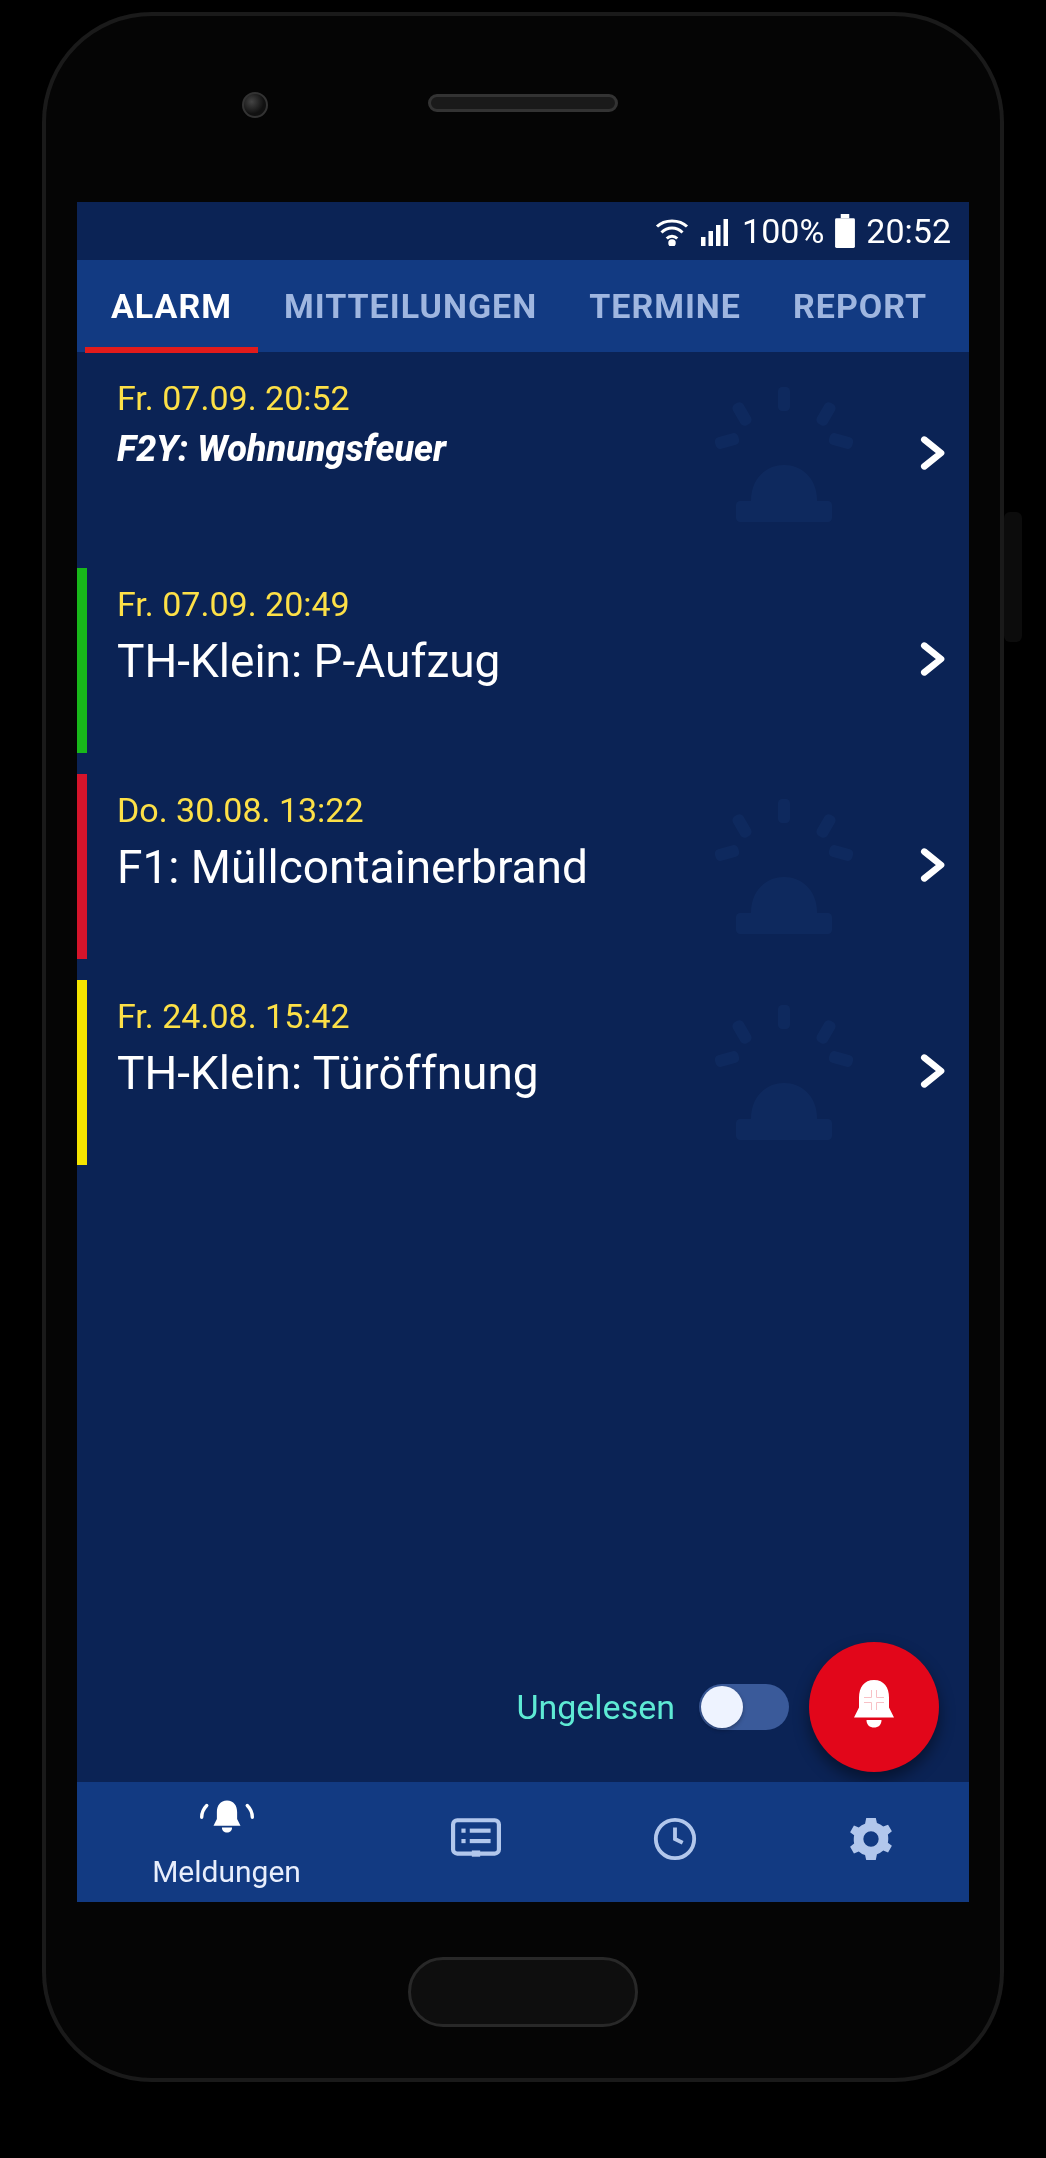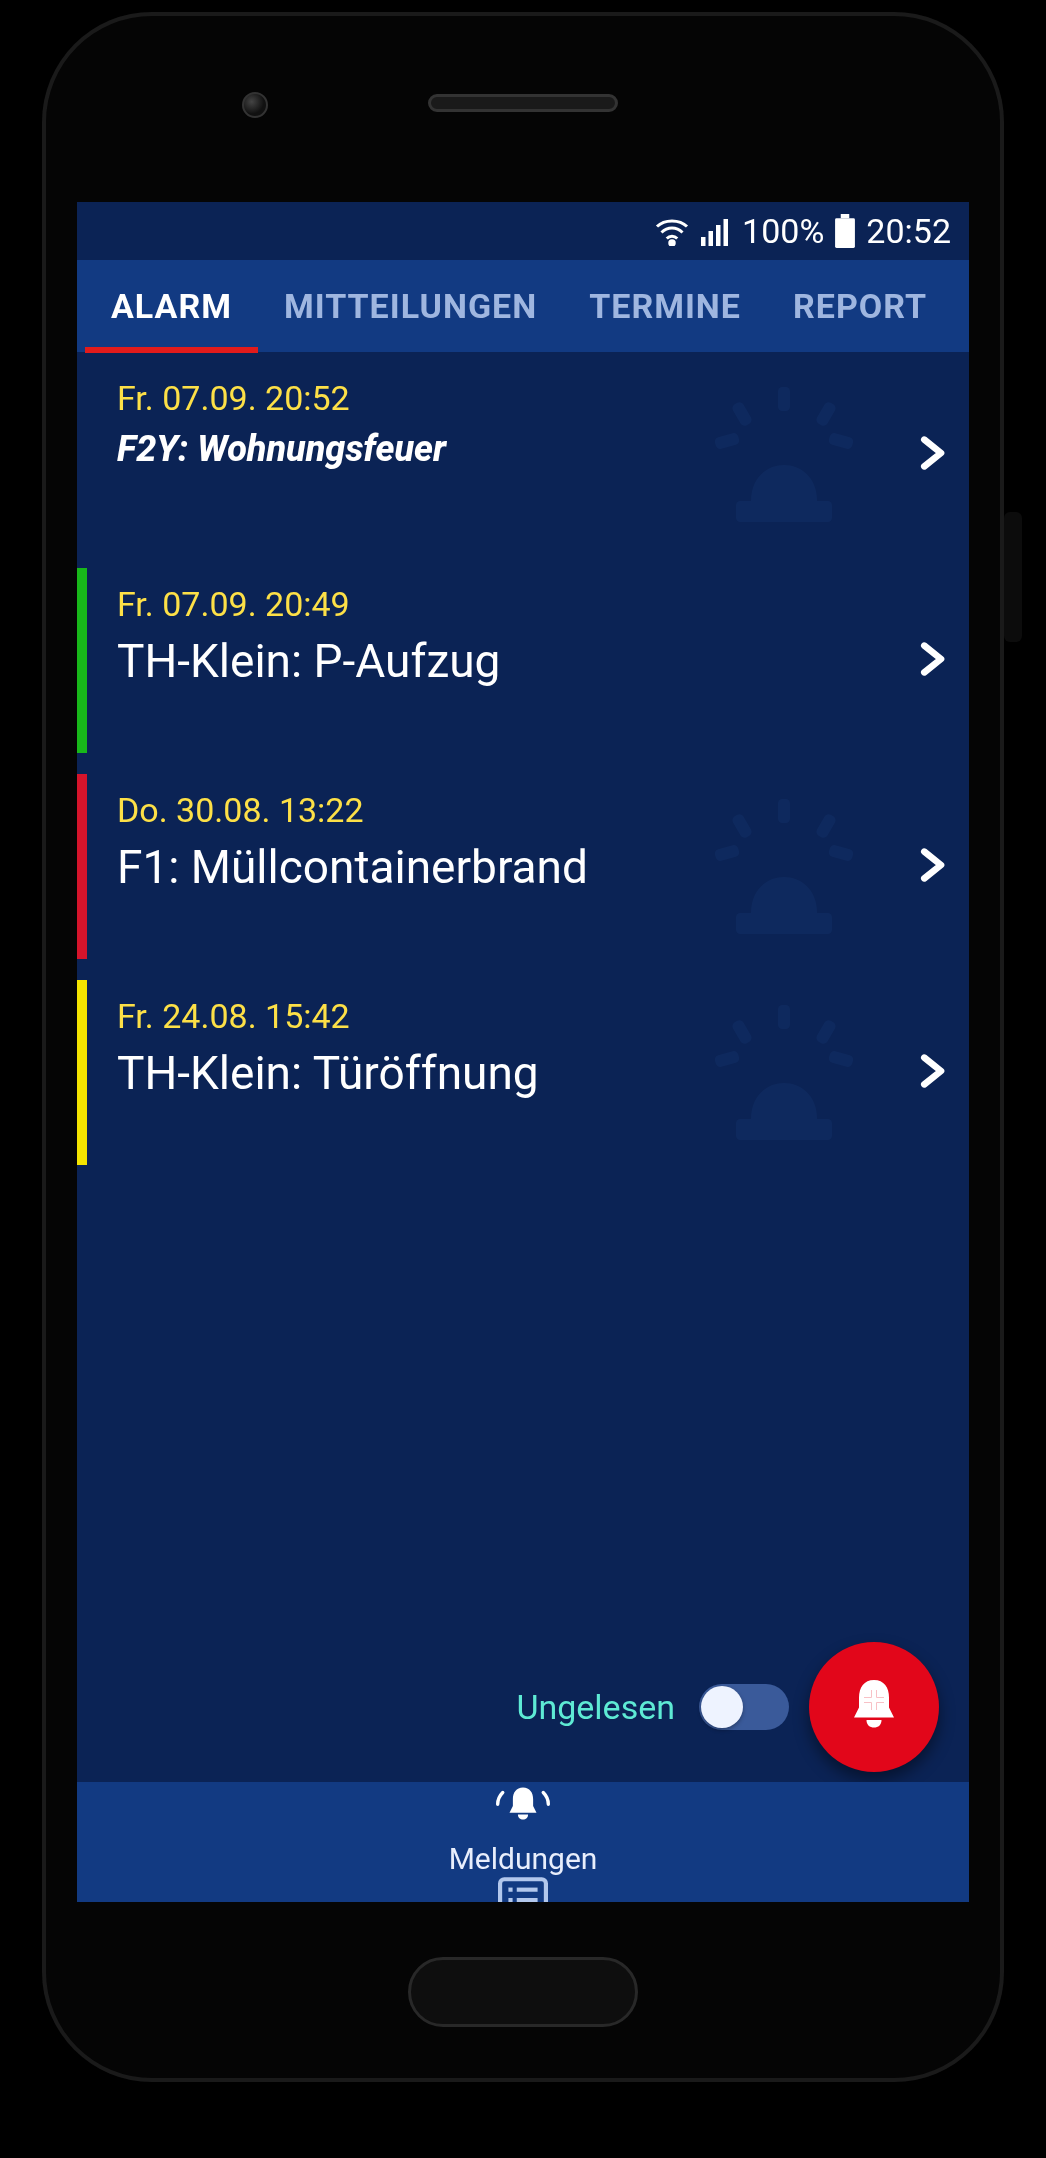--- a/index.html
+++ b/index.html
@@ -139,21 +139,20 @@
     box-shadow: 0 8px 16px rgba(0,0,0,.45);
   }
 
   
   .bottomnav {
     position: absolute; left: 0; right: 0; bottom: 0;
     height: 120px;
     background: #123a82;
     display: flex; align-items: center; justify-content: space-around;
     color: #e8eefc;
-    flex-direction: column;
   }
   .nav-item { display: flex; flex-direction: column; align-items: center; gap: 4px; font-size: 30px; opacity: .85; }
   .nav-item.active { opacity: 1; }
   .nav-item .lbl { font-size: 30px; }
 </style>
 </head>
 <body>
 
 <div class="frame">
   <div class="side-btn"></div>

